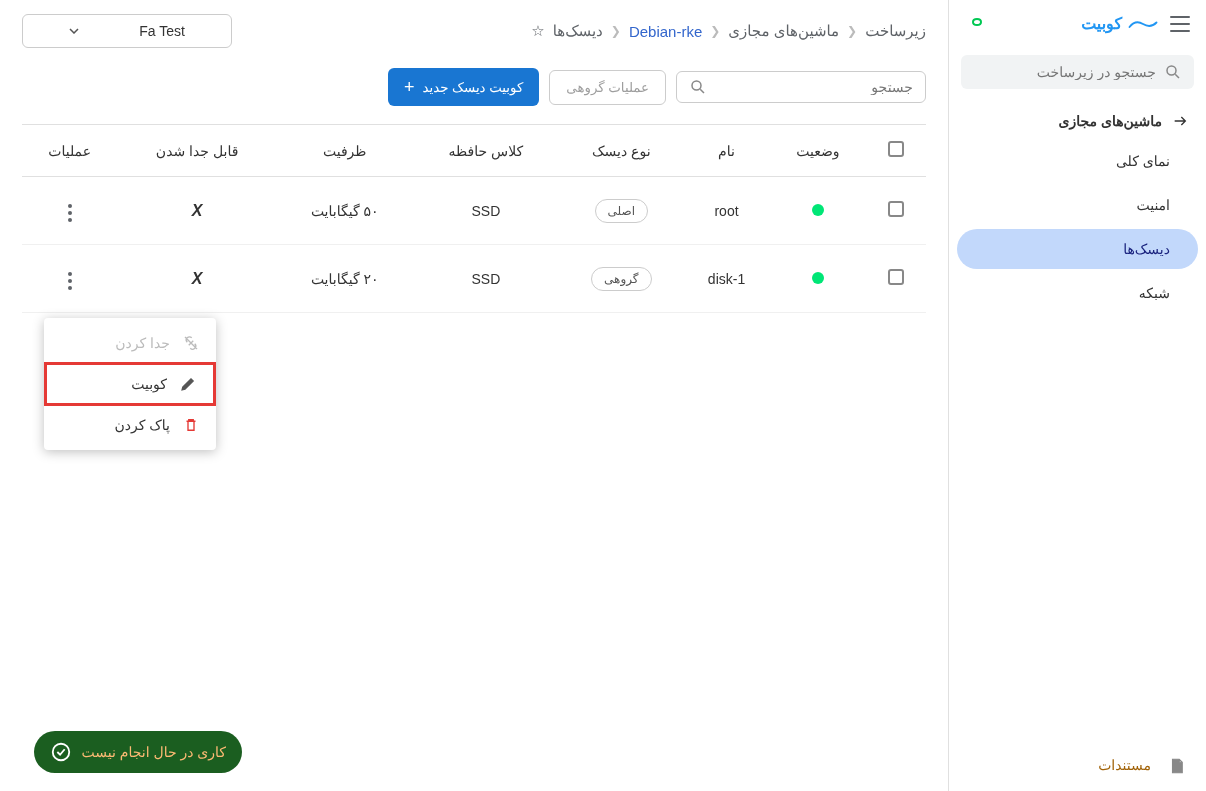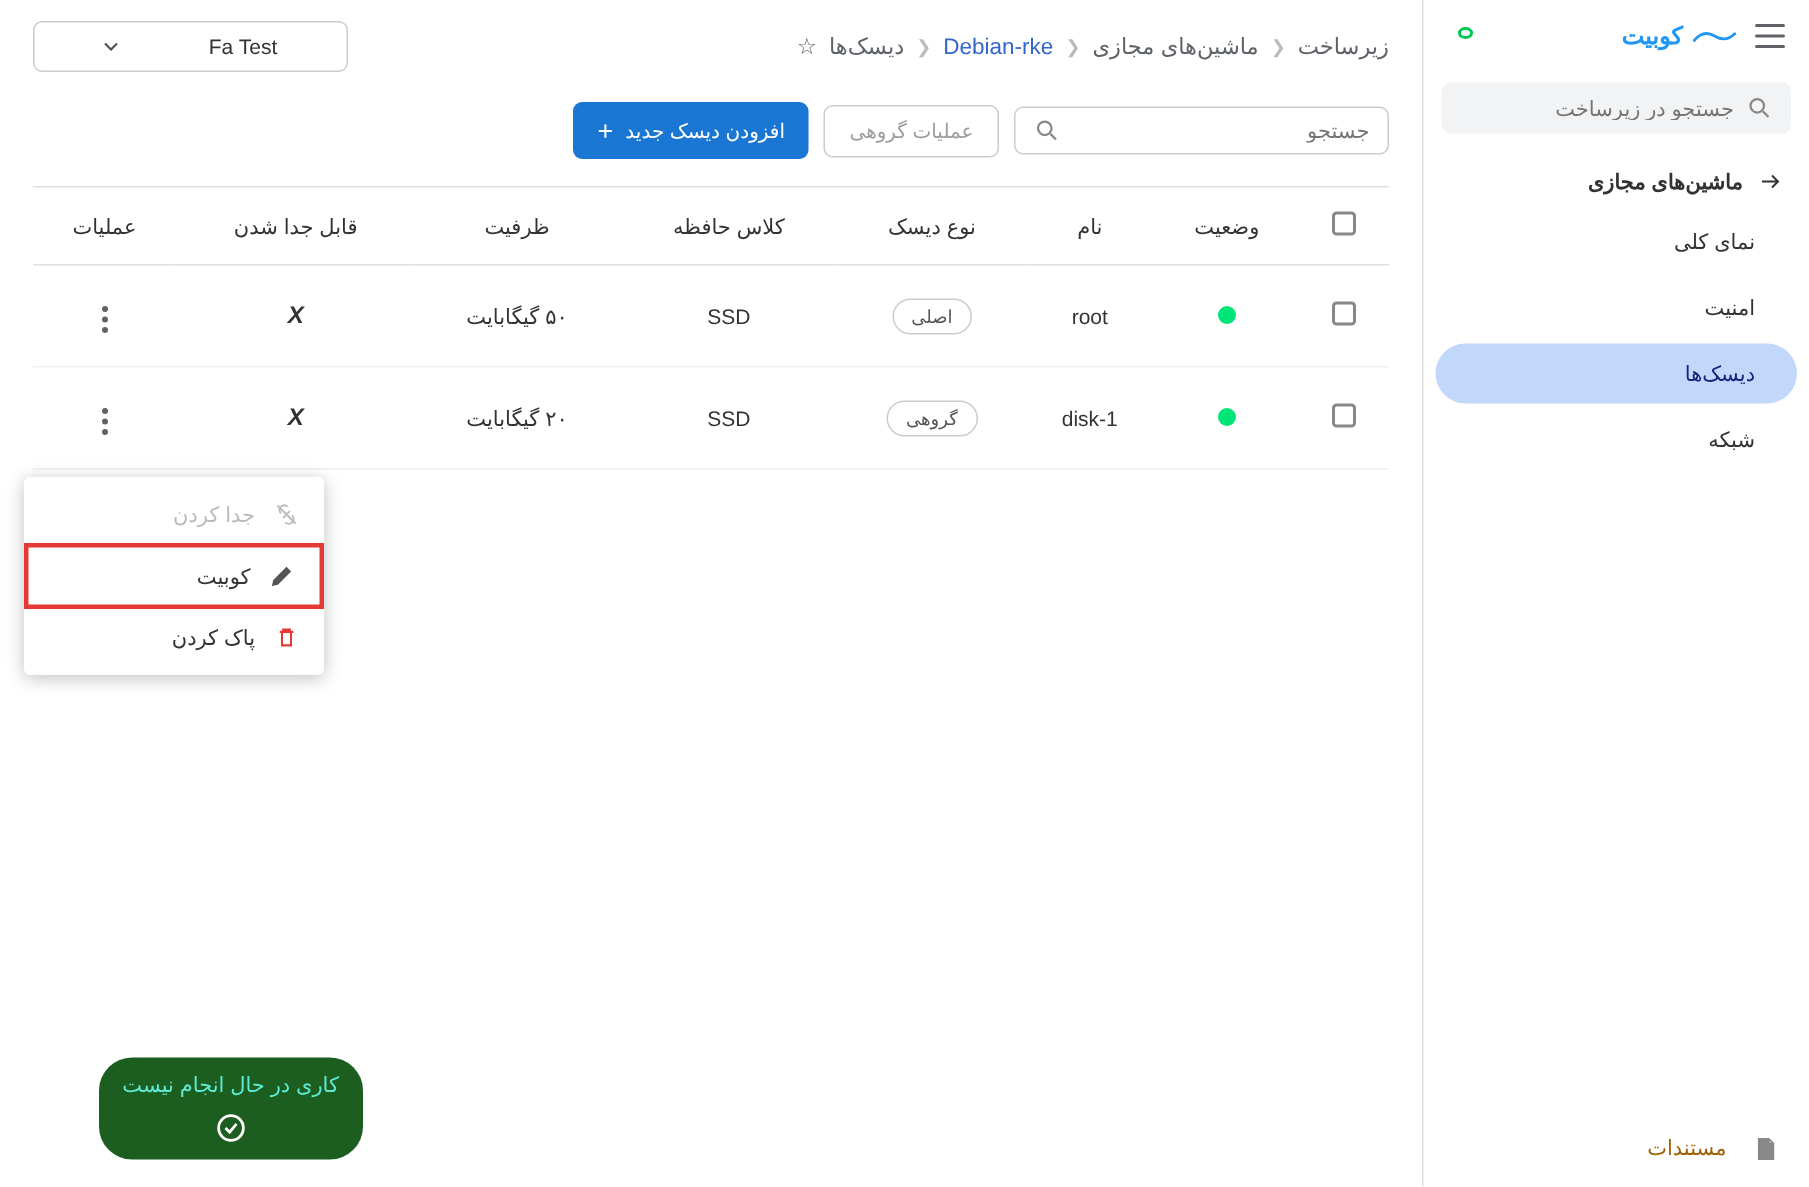--- a/index.html
+++ b/index.html
@@ -186,21 +186,21 @@
   font-size: 12px;
   color: #555;
 }
 .x-icon { font-weight: bold; color: #333; font-style: italic; font-size: 16px; }
 .kebab { cursor: pointer; display: inline-flex; flex-direction: column; gap: 3px; padding: 4px; }
 .kebab span { width: 4px; height: 4px; background: #5f6368; border-radius: 50%; }
 .context-menu {
   position: absolute;
   top: 318px;
   right: 990px;
-  width: 200px;
+  width: 172px;
   background: #fff;
   border-radius: 4px;
   box-shadow: 0 2px 12px rgba(0,0,0,0.25);
   padding: 6px 0;
   z-index: 100;
 }
 .menu-row {
   display: flex;
   align-items: center;
   gap: 12px;
@@ -209,28 +209,27 @@
 }
 .menu-row.disabled { color: #bbb; cursor: default; }
 .menu-row.highlight { border: 3px solid #e53935; }
 .menu-row svg { width: 18px; height: 18px; flex-shrink: 0; }
 .menu-row .ml { flex: 1; text-align: right; }
 .status-pill {
   position: absolute;
   bottom: 18px;
   right: 964px;
   background: #1b5e20;
-  color: #5eead4;
+  color: #fdba74;
   border-radius: 22px;
   padding: 10px 16px;
   display: flex;
   align-items: center;
   gap: 10px;
   font-size: 14px;
-  flex-direction: column;
 }
 .status-pill svg { width: 22px; height: 22px; }
 </style>
 </head>
 <body>
 
 <div class="layout">
 
   <aside class="sidebar">
     <div class="sidebar-header">
@@ -304,21 +303,21 @@
     <div class="toolbar">
       <div class="search-wrap">
         <input type="text" placeholder="جستجو" style="">
         <svg width="18" height="18" viewBox="0 0 24 24">
             <circle cx="10" cy="10" r="6" stroke="#888" stroke-width="2" fill="none"></circle>
             <line x1="15" y1="15" x2="20" y2="20" stroke="#888" stroke-width="2"></line>
           </svg>
       </div>
       <button class="btn-secondary">عملیات گروهی</button>
       <button class="btn-primary">
-        <span>افزودن دیسک جدید</span>
+        <span>کوبیت دیسک جدید</span>
         <span class="plus">+</span>
       </button>
     </div>
 
     <div class="table-wrap">
       <table class="table">
         <thead>
           <tr>
             <th style="width:60px"><span class="checkbox"></span></th>
             <th>وضعیت</th>

